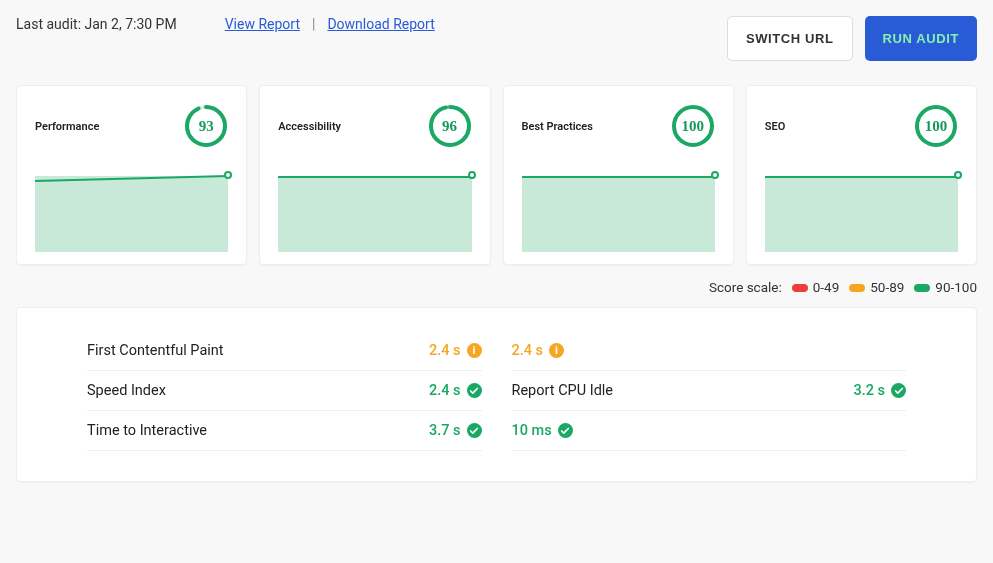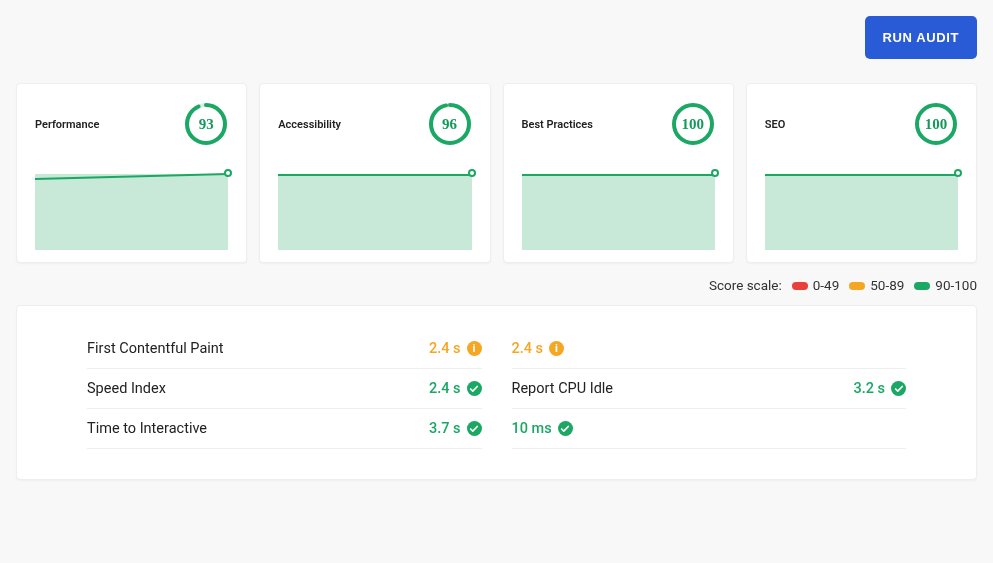--- a/index.html
+++ b/index.html
@@ -57,21 +57,21 @@
     cursor: pointer;
     border: none;
   }
   .btn-secondary {
     background: #fff;
     border: 1px solid #ddd;
     color: #333;
   }
   .btn-primary {
     background: #2a5bd7;
-    color: #ffffff;
+    color: #86efac;
   }
   .cards {
     display: flex;
     gap: 12px;
     margin-top: 24px;
   }
   .card {
     flex: 1;
     background: #fff;
     border: 1px solid #eee;
@@ -196,22 +196,30 @@
     color: #fff;
   }
   .status-warn { background: #f5a623; }
   .status-pass { background: #1ba764; }
 </style>
 </head>
 <body>
 
 <div class="header">
   <div class="header-left">
+    <div class="meta-row">
+      <span>Last audit: Jan 2, 7:30 PM</span>
+      <span style="width:24px"></span>
+      <span class="link">View Report</span>
+      <span class="sep">|</span>
+      <span class="link">Download Report</span>
+    </div>
   </div>
   <div class="header-right">
+    <button class="btn btn-secondary">SWITCH URL</button>
     <button class="btn btn-primary">RUN AUDIT</button>
   </div>
 </div>
 
 <div class="cards">
   <div class="card">
     <div class="card-head">
       <span class="card-title">Performance</span>
       <span class="gauge">
         <svg viewBox="0 0 44 44">

